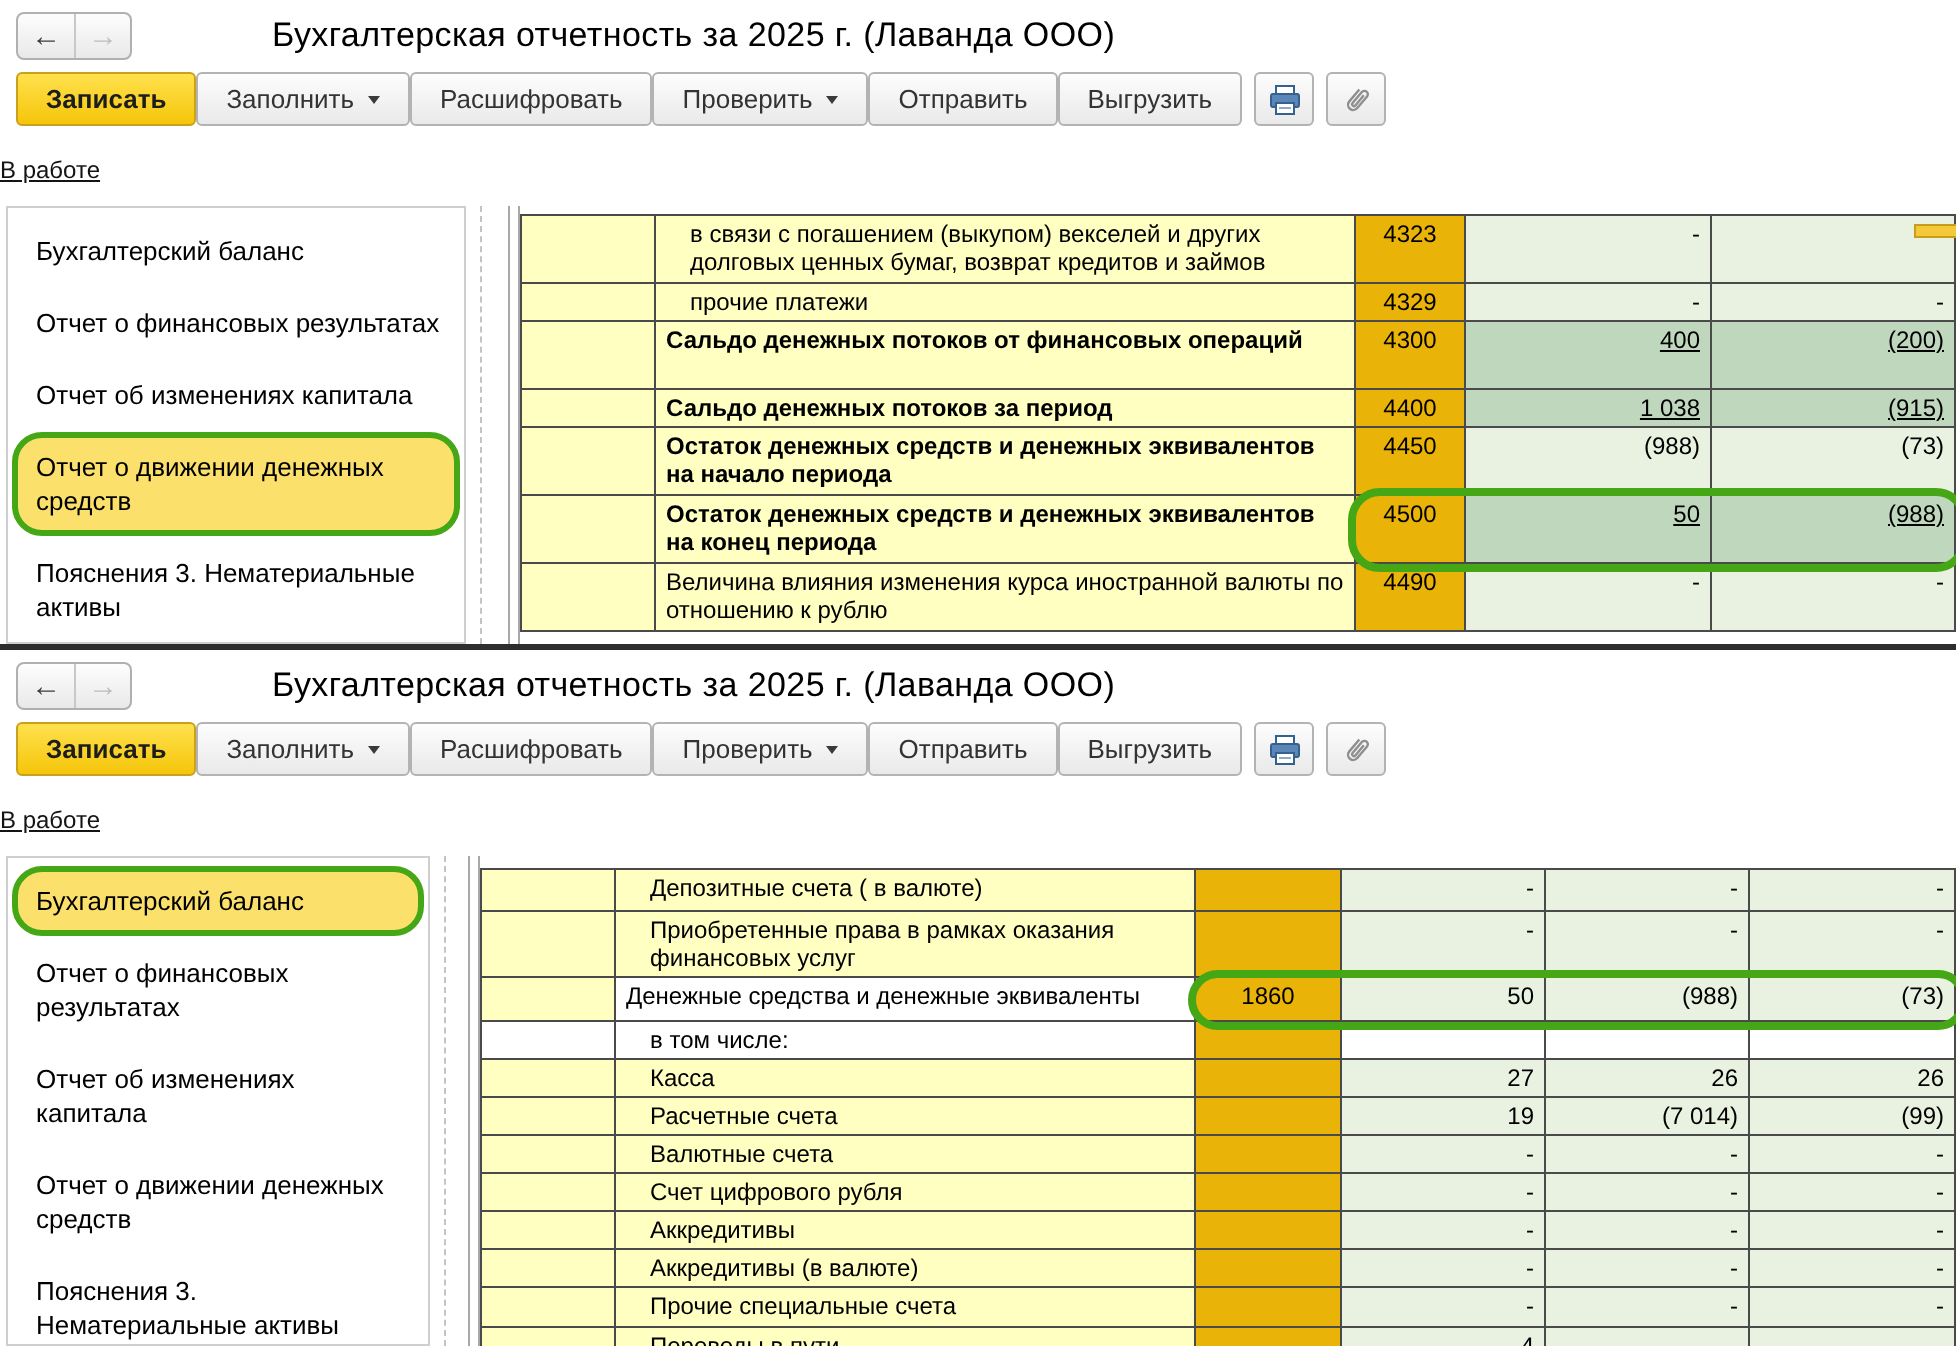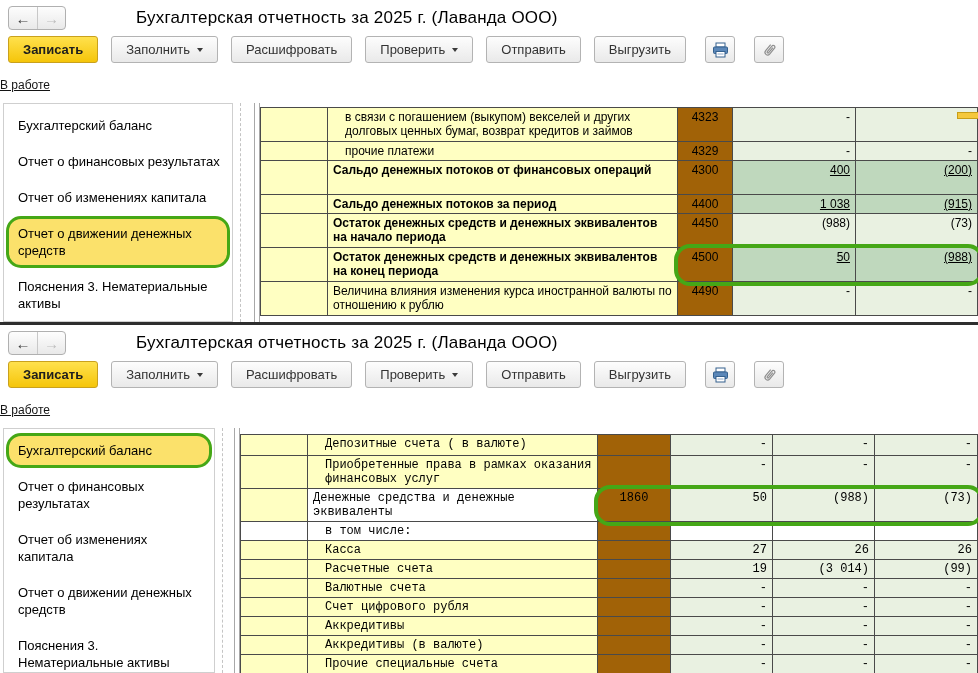--- a/index.html
+++ b/index.html
@@ -16,21 +16,21 @@
   .win-header { display: flex; align-items: center; padding: 6px 0 3px 8px; }
   .nav-group { display: flex; border: 1px solid #b0b0b0; border-radius: 4px; overflow: hidden;
     background: linear-gradient(#fdfdfd, #e9e9e9); }
   .nav-btn { width: 28px; height: 22px; display: flex; align-items: center; justify-content: center;
     font-size: 15px; cursor: default; }
   .nav-btn.back { color: #3d3d3d; }
   .nav-btn.fwd { border-left: 1px solid #c8c8c8; color: #bdbdbd; }
   .win-title { margin-left: 70px; font-size: 17px; letter-spacing: .2px; }
 
   
-  .toolbar { display: flex; align-items: center; gap: 13px; padding: 3px 8px 6px; }
+  .toolbar { display: flex; align-items: center; gap: 0; padding: 3px 8px 6px; }
   .tbtn { height: 27px; padding: 0 14px; display: inline-flex; align-items: center; gap: 7px;
     font-size: 13px; color: #333; background: linear-gradient(#fdfdfd, #e9e9e9);
     border: 1px solid #b3b3b3; border-radius: 3px; font-family: inherit; }
   .tbtn.primary { font-weight: bold; color: #1d1d1d;
     background: linear-gradient(var(--primary-button-yellow), #f5c50a); border-color: #c9a11d; }
   .caret { width: 0; height: 0; border-left: 3.5px solid transparent; border-right: 3.5px solid transparent;
     border-top: 4px solid #3a3a3a; }
   .icon-btn { width: 30px; padding: 0; justify-content: center; }
   .gap-l { margin-left: 6px; }
 
@@ -45,34 +45,34 @@
   .side-item { margin: 1px 2px; padding: 6px 6px 6px 9px; line-height: 17px;
     border: 3px solid transparent; border-radius: 15px; cursor: pointer; }
   .side-item.active { background: var(--active-item-yellow); border-color: var(--highlight-green); }
   .gutter { width: 20px; margin-left: 7px; border-left: 1px dashed #c4c4c4; position: relative; }
   .gutter::after { content: ""; position: absolute; right: 0; top: 0; bottom: 0; width: 4px;
     border-left: 1px solid #a8a8a8; border-right: 1px solid #a8a8a8; }
 
   
   .sheet { position: relative; }
   .s1 .sheet { margin-top: 4px; }
-  .s2 .sheet { margin-top: 6px; font-family: Liberation Mono, monospace; }
+  .s2 .sheet { margin-top: 6px; }
   .grid { border-top: 1px solid #4a4a4a; border-left: 1px solid #4a4a4a; width: max-content; }
   .row { display: grid; position: relative; }
   .t1 .row { grid-template-columns: 67px 350px 55px 123px 122px; }
   .t2 .row { grid-template-columns: 67px 290px 73px 102px 102px 103px; }
   .cell { border-right: 1px solid #4a4a4a; border-bottom: 1px solid #4a4a4a;
     font-size: 12px; line-height: 14px; padding: 2px 5px; display: flex; align-items: flex-start;
     min-height: 19px; }
   .h21 { min-height: 21px; } .h22 { min-height: 22px; } .h34 .cell { min-height: 34px; }
   .h32 .cell { min-height: 32px; } .h20 { min-height: 20px; }
   .cy { background: var(--cell-yellow); }
   .cw { background: #fff; }
   .lab.ind { padding-left: 17px; }
-  .code { background: #a16207; justify-content: center; padding: 2px 2px; }
+  .code { background: #eab308; justify-content: center; padding: 2px 2px; }
   .val { background: var(--cell-green-light); justify-content: flex-end; text-align: right; }
   .val.dark { background: var(--cell-green-dark); text-decoration: underline; }
   .val.cw { background: #fff; }
   .bold { font-weight: bold; }
 
   
   .hl { position: absolute; top: -4px; bottom: -4px; border: 4px solid var(--highlight-green);
     border-radius: 16px; pointer-events: none; z-index: 2; }
   .t1 .hl { left: 413px; right: -6px; }
   .t2 .hl { left: 353px; right: -6px; }
@@ -322,21 +322,21 @@
             <div class="cell val">27</div>
             <div class="cell val">26</div>
             <div class="cell val">26</div>
           </div>
 
           <div class="row">
             <div class="cell cy"></div>
             <div class="cell cy lab ind">Расчетные счета</div>
             <div class="cell code"></div>
             <div class="cell val">19</div>
-            <div class="cell val">(3 014)</div>
+            <div class="cell val">(7 014)</div>
             <div class="cell val">(99)</div>
           </div>
 
           <div class="row">
             <div class="cell cy"></div>
             <div class="cell cy lab ind">Валютные счета</div>
             <div class="cell code"></div>
             <div class="cell val">-</div>
             <div class="cell val">-</div>
             <div class="cell val">-</div>

